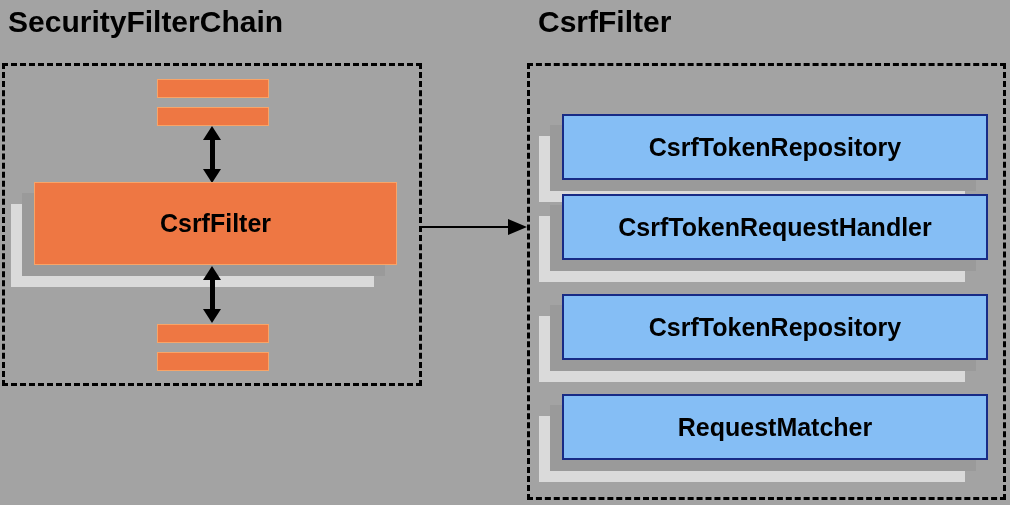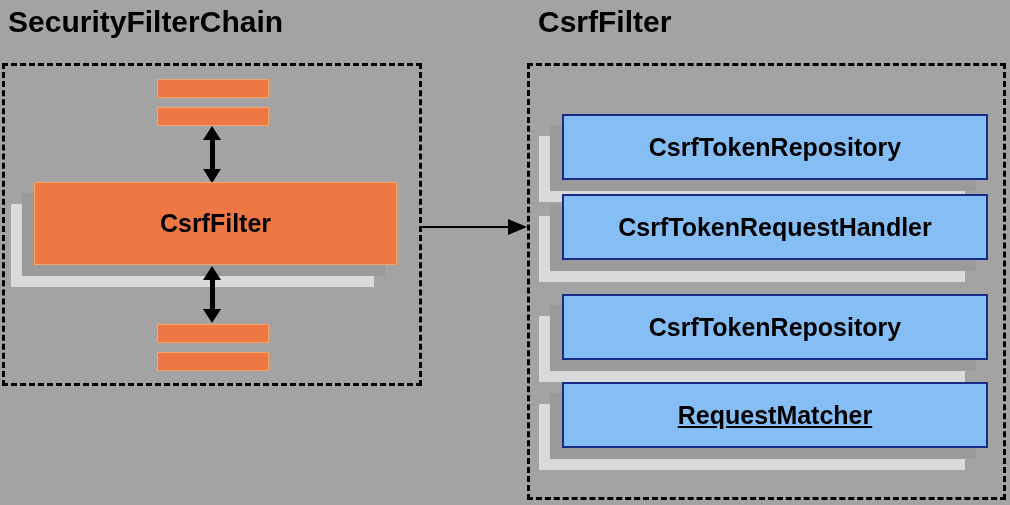--- a/index.html
+++ b/index.html
@@ -83,21 +83,21 @@
     display: flex;
     align-items: center;
     justify-content: center;
     font-size: 25px;
     font-weight: bold;
     color: #000000;
   }
   #bnode-0 { top: 29px; margin-top: 19px; }
   #bnode-1 { top: 128px; }
   #bnode-2 { top: 228px; }
-  #bnode-3 { top: 316px; text-decoration: underline; }
+  #bnode-3 { top: 328px; }
 
   
   .varrow {
     position: absolute;
     left: 197px;
     width: 20px;
     display: flex;
     flex-direction: column;
     align-items: center;
   }

